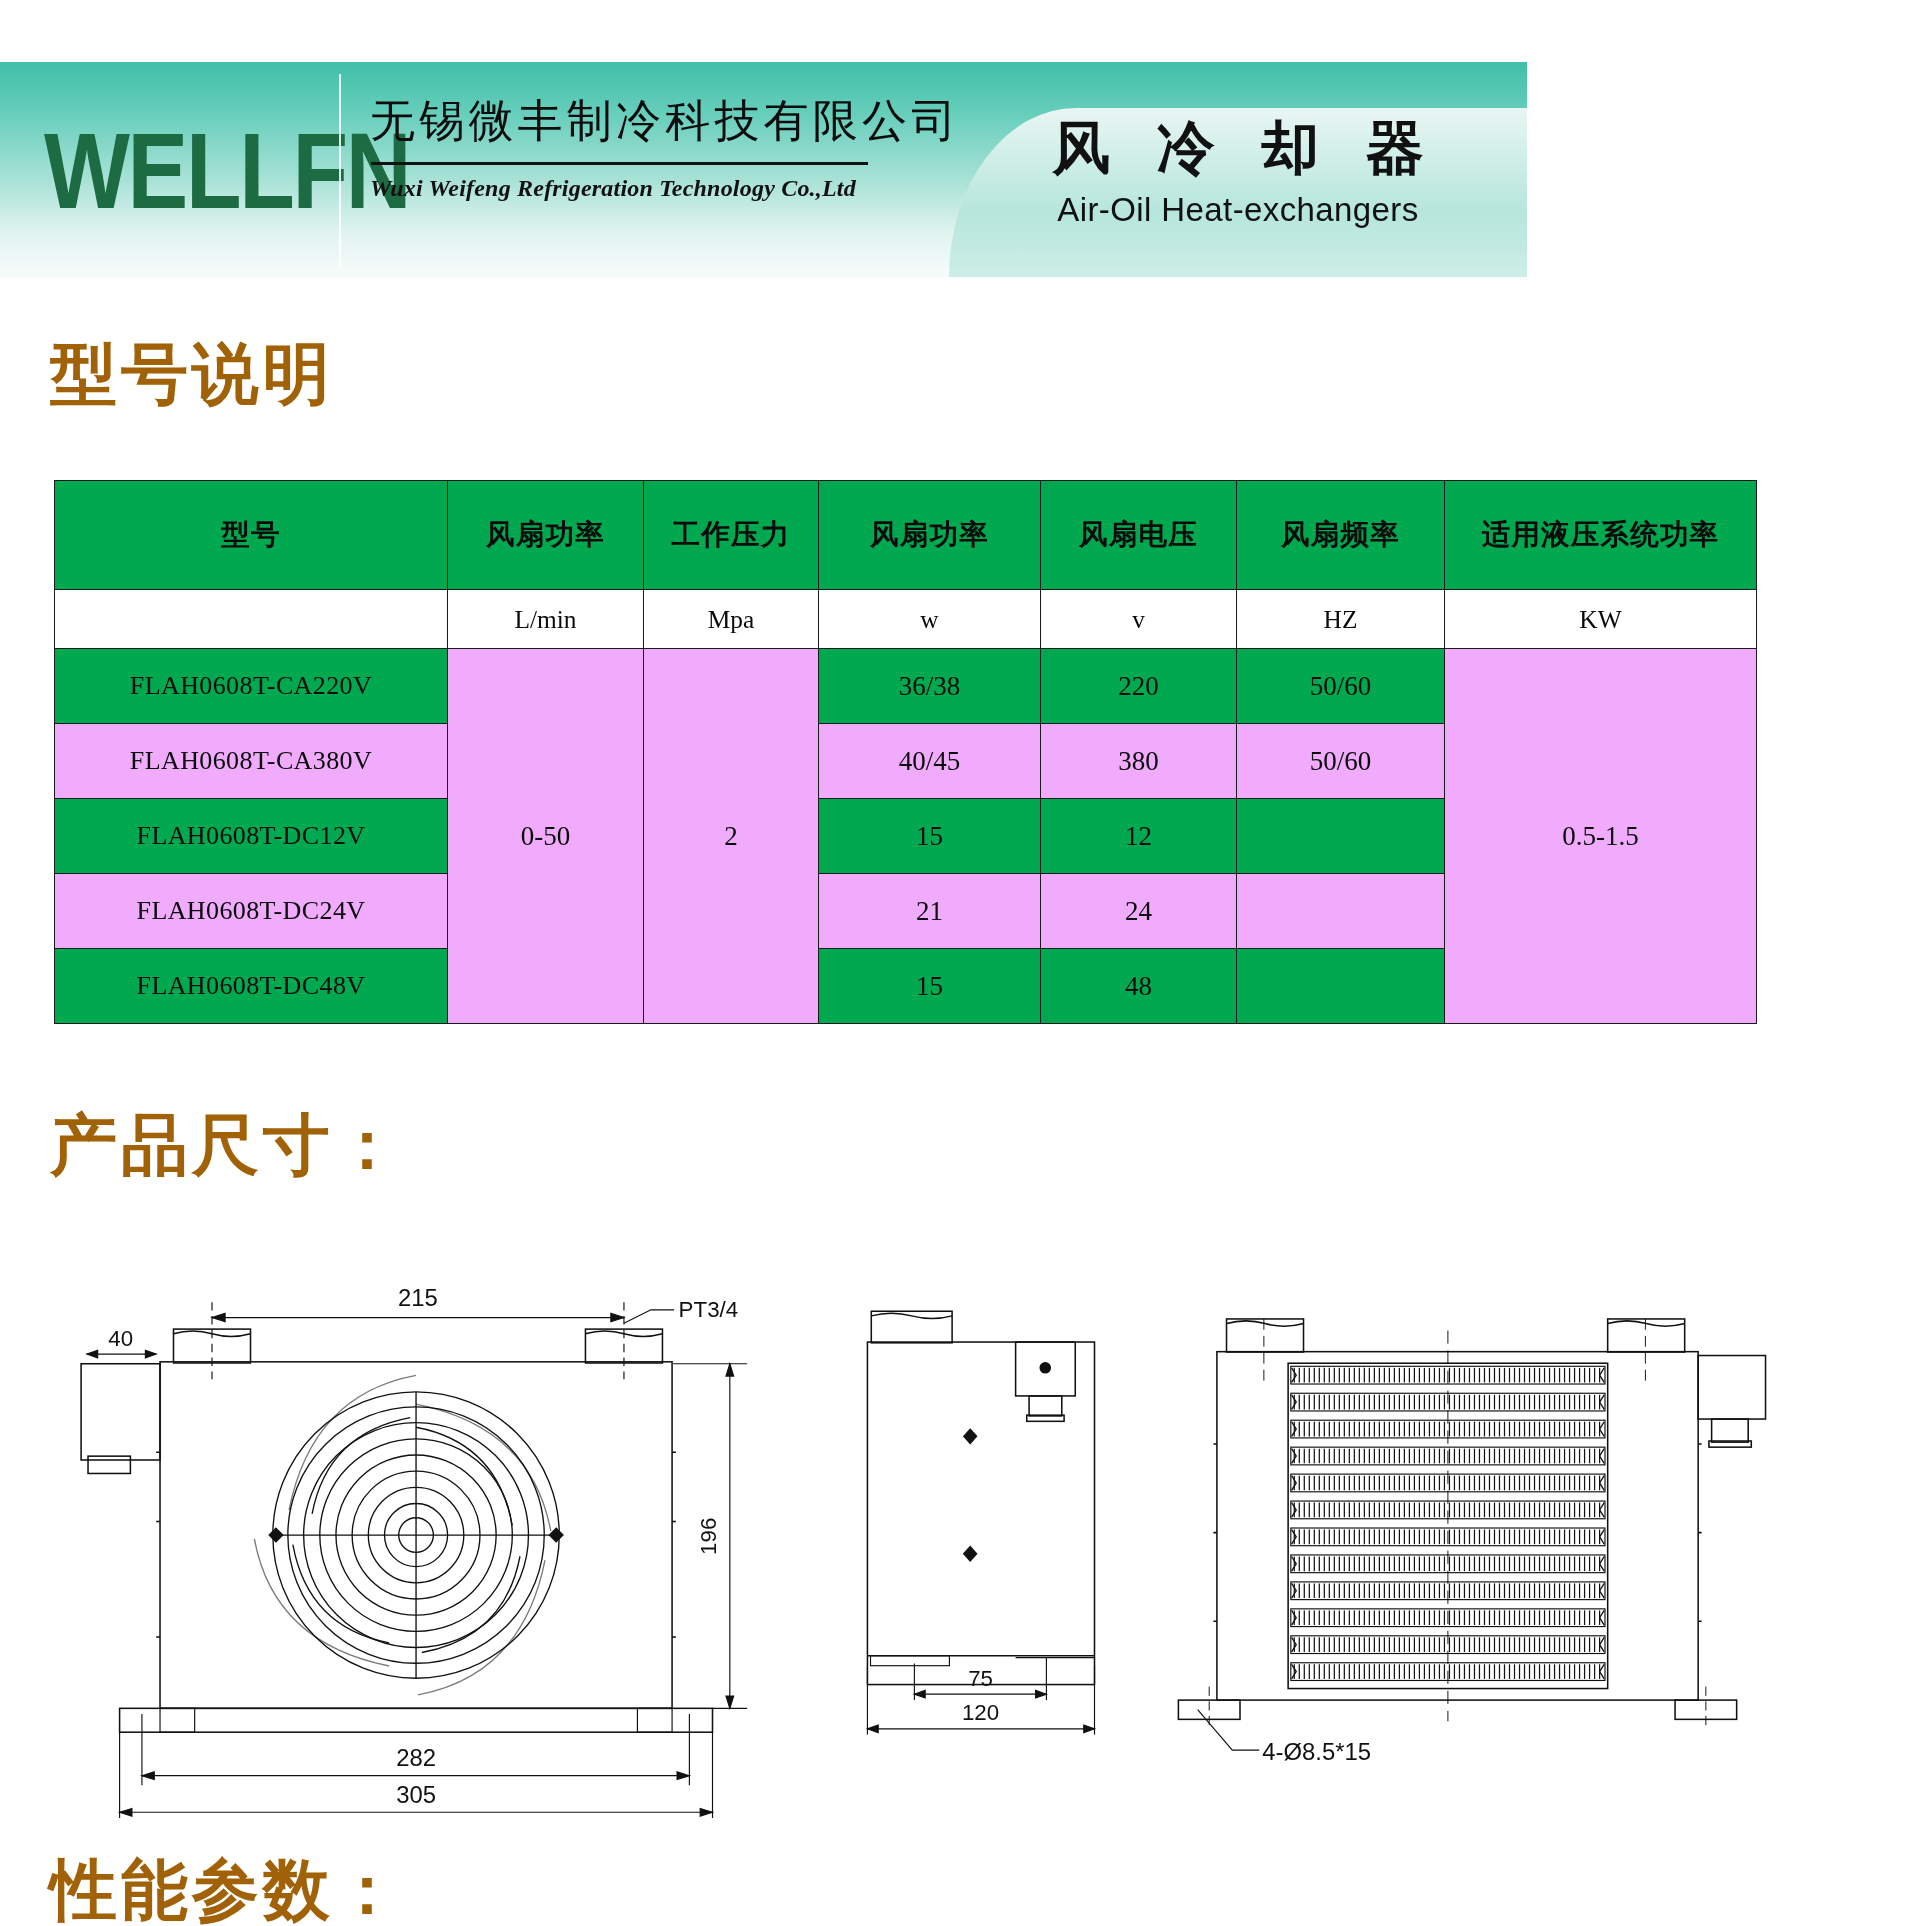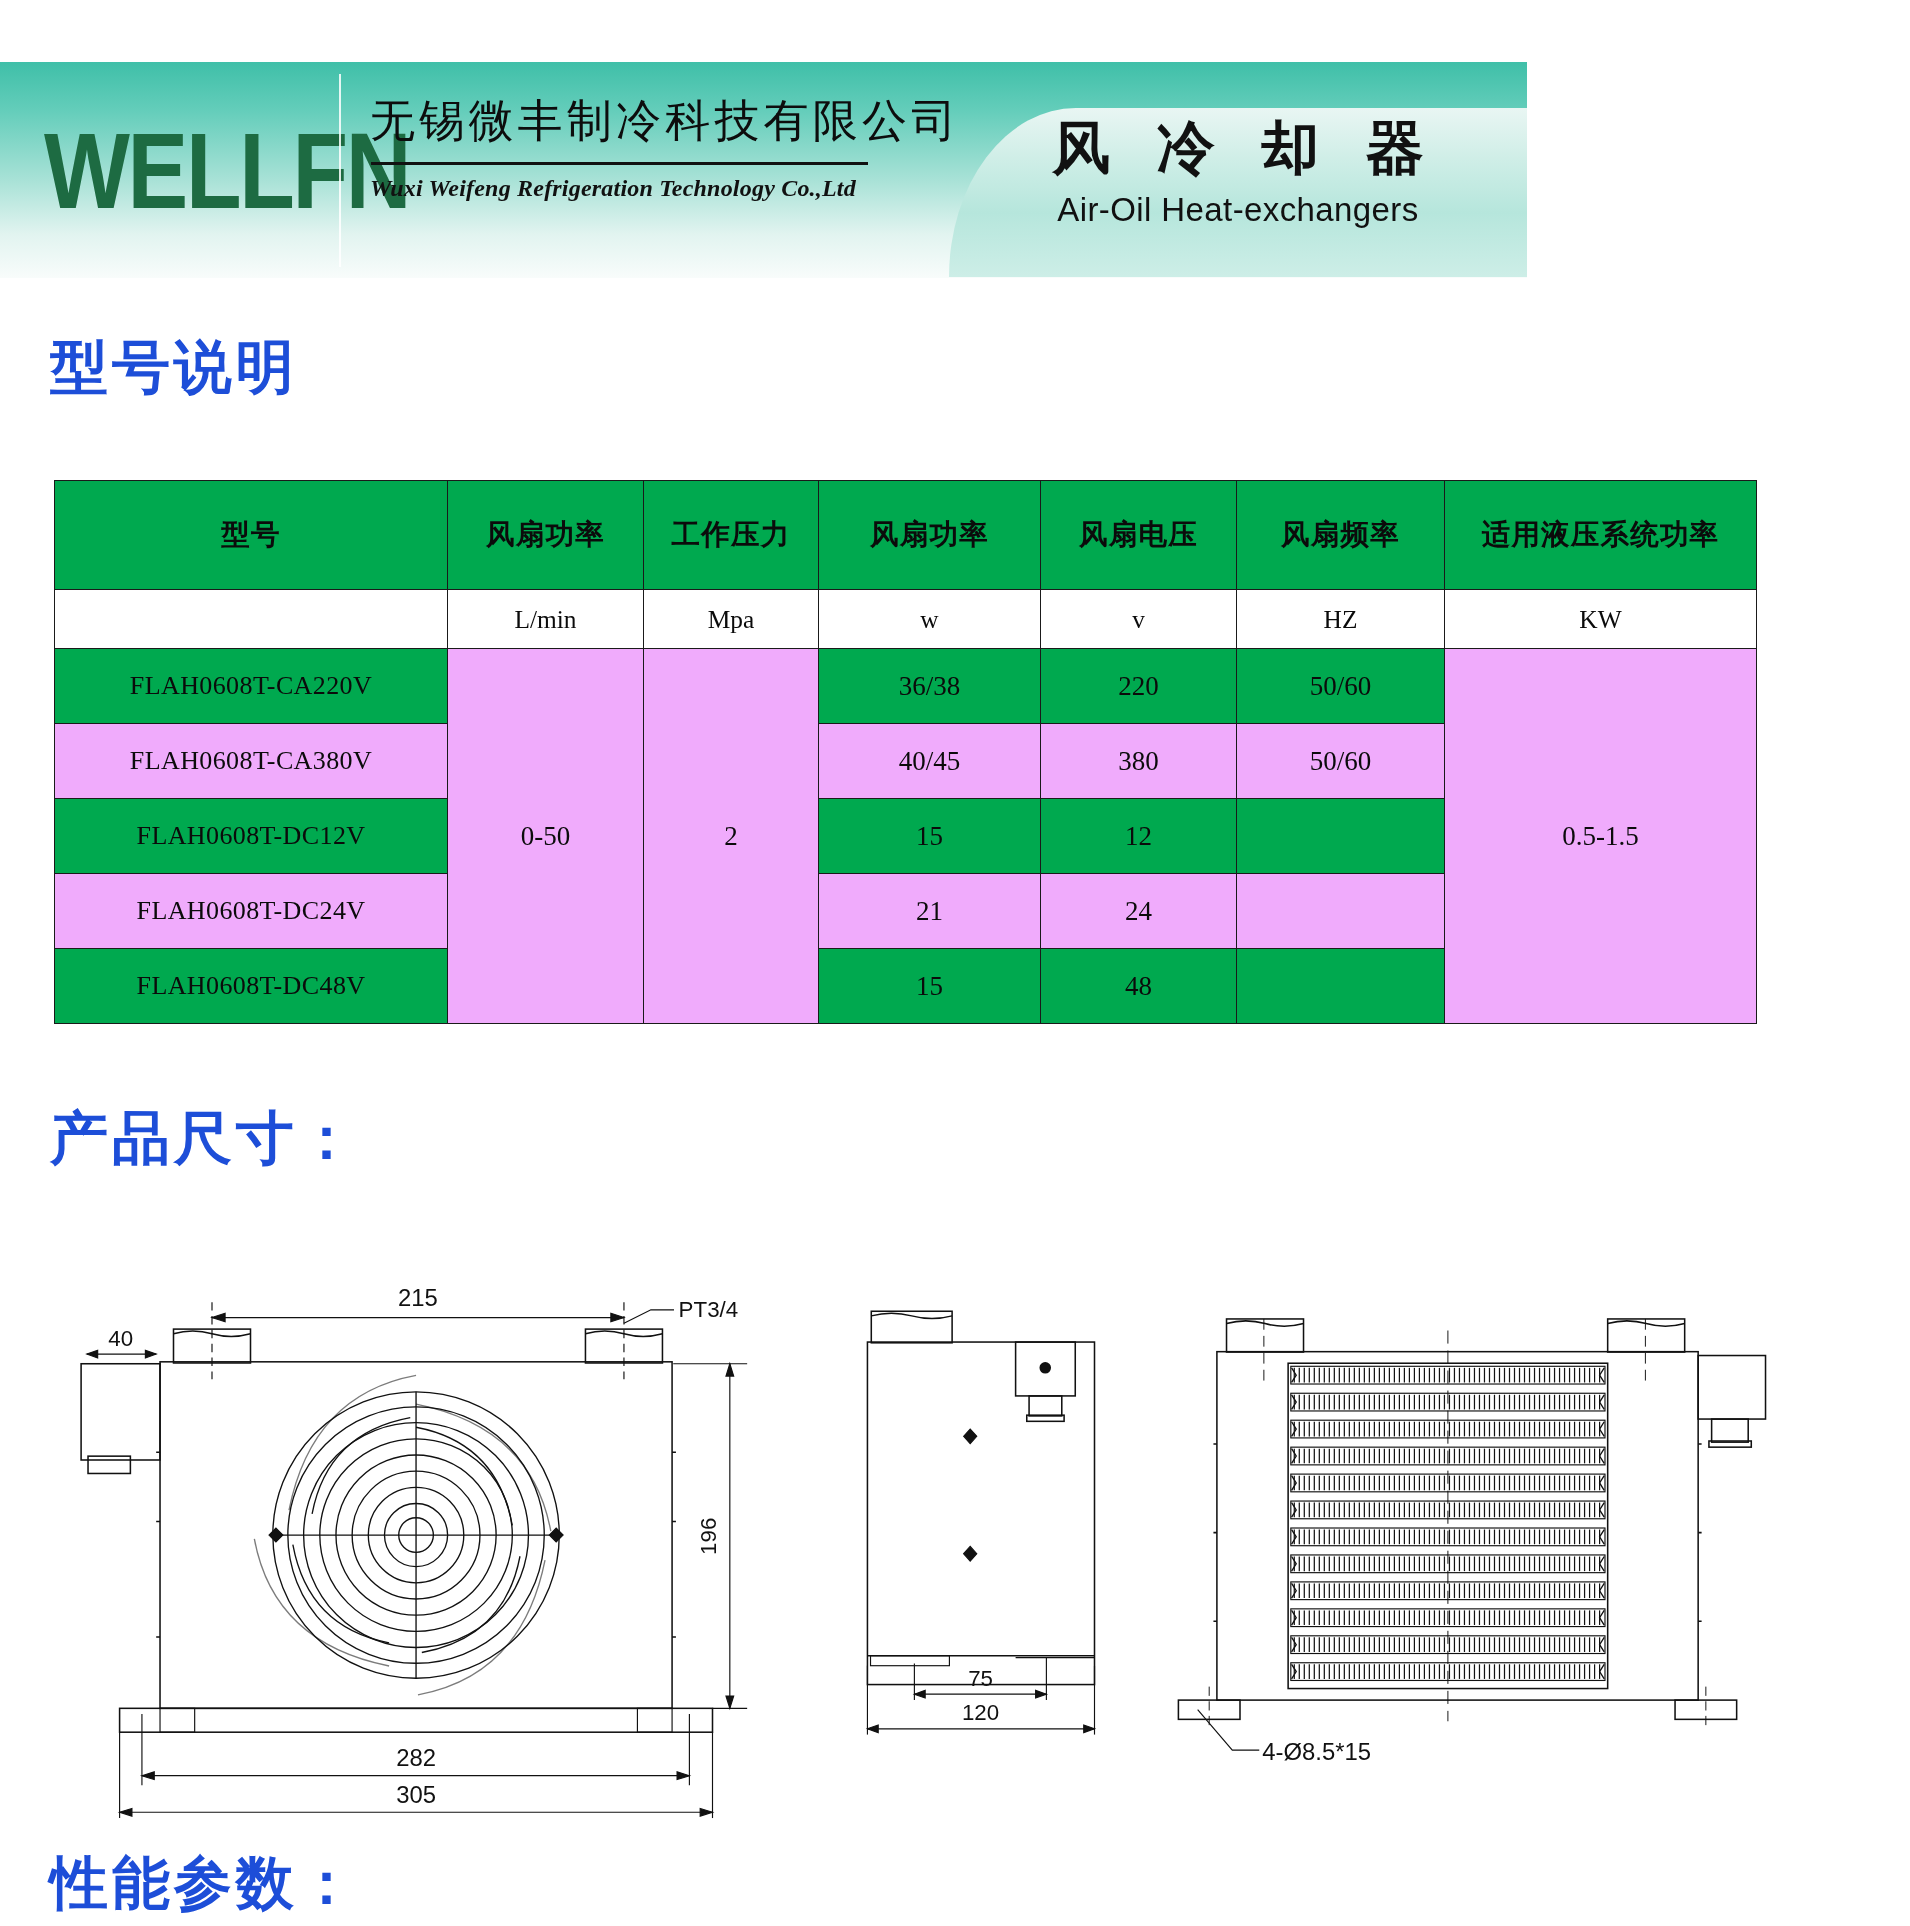--- a/index.html
+++ b/index.html
@@ -70,21 +70,21 @@
   }
   .product-en{
     font-family:"Liberation Sans",sans-serif;
     font-size:33px;color:#111;letter-spacing:0.4px;margin-top:8.5px;
   }
 
   
   .sec-title{
     position:absolute;left:50px;
     font-family:"Liberation Serif",serif;
-    font-size:58px;font-weight:bold;color:#1d4ed8;
+    font-size:67px;font-weight:bold;color:#a16207;
     letter-spacing:3.9px;white-space:nowrap;
   }
   #t1{top:329px;}
   #t2{top:1100px;}
   #t3{top:1845px;}
 
   
   .spec-wrap{position:absolute;left:54px;top:480px;width:1703px;}
   table.spec{
     border-collapse:collapse;width:1703px;

